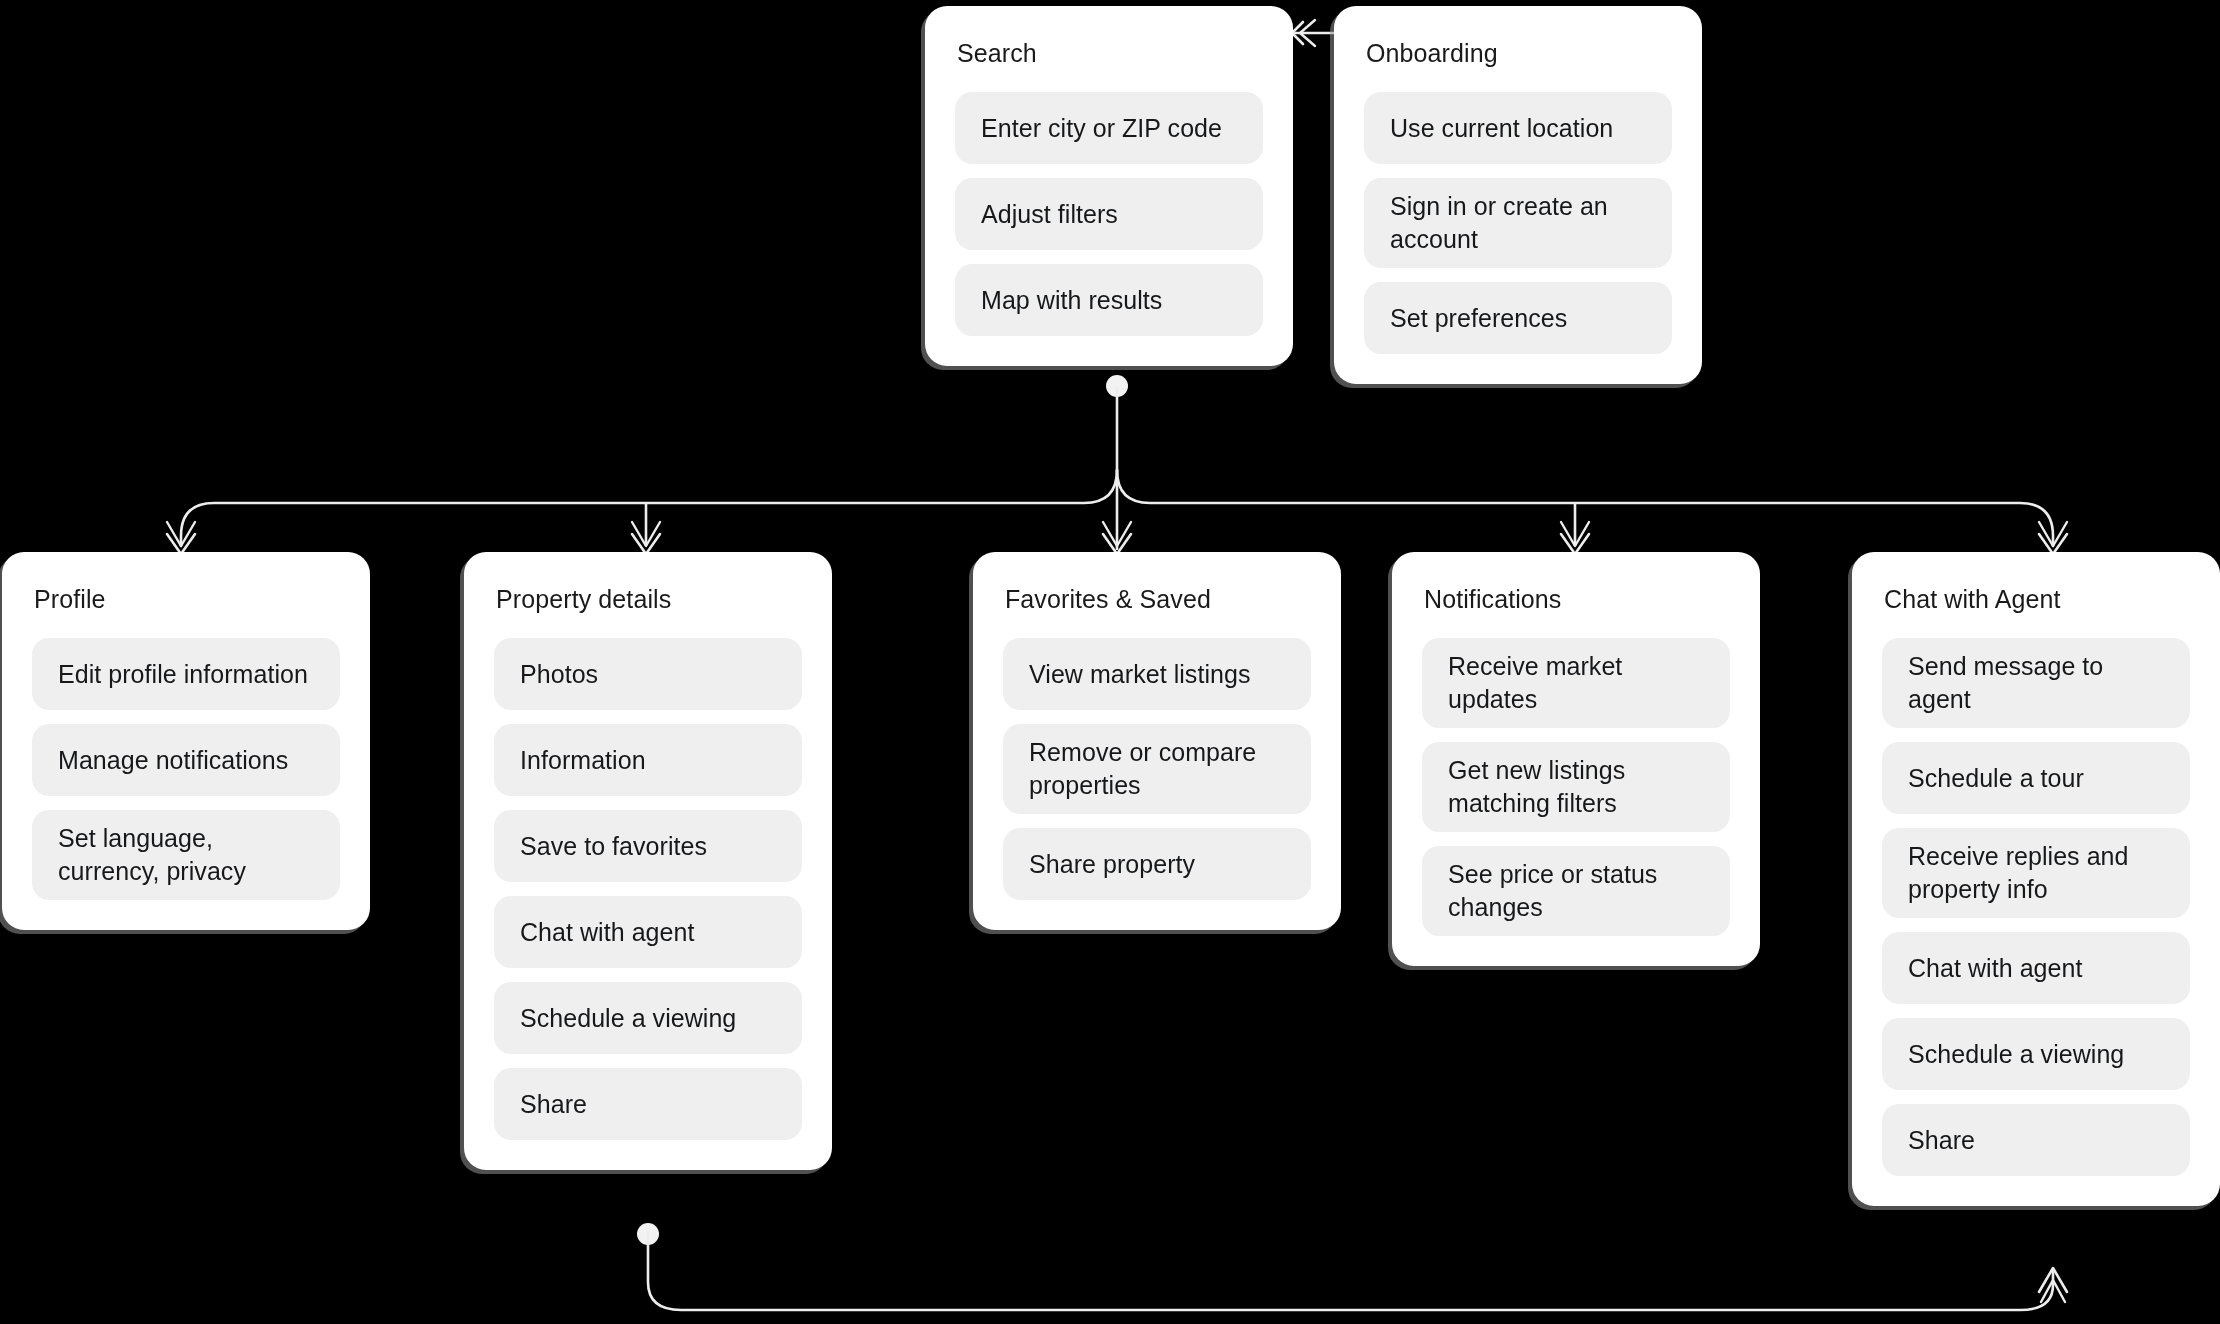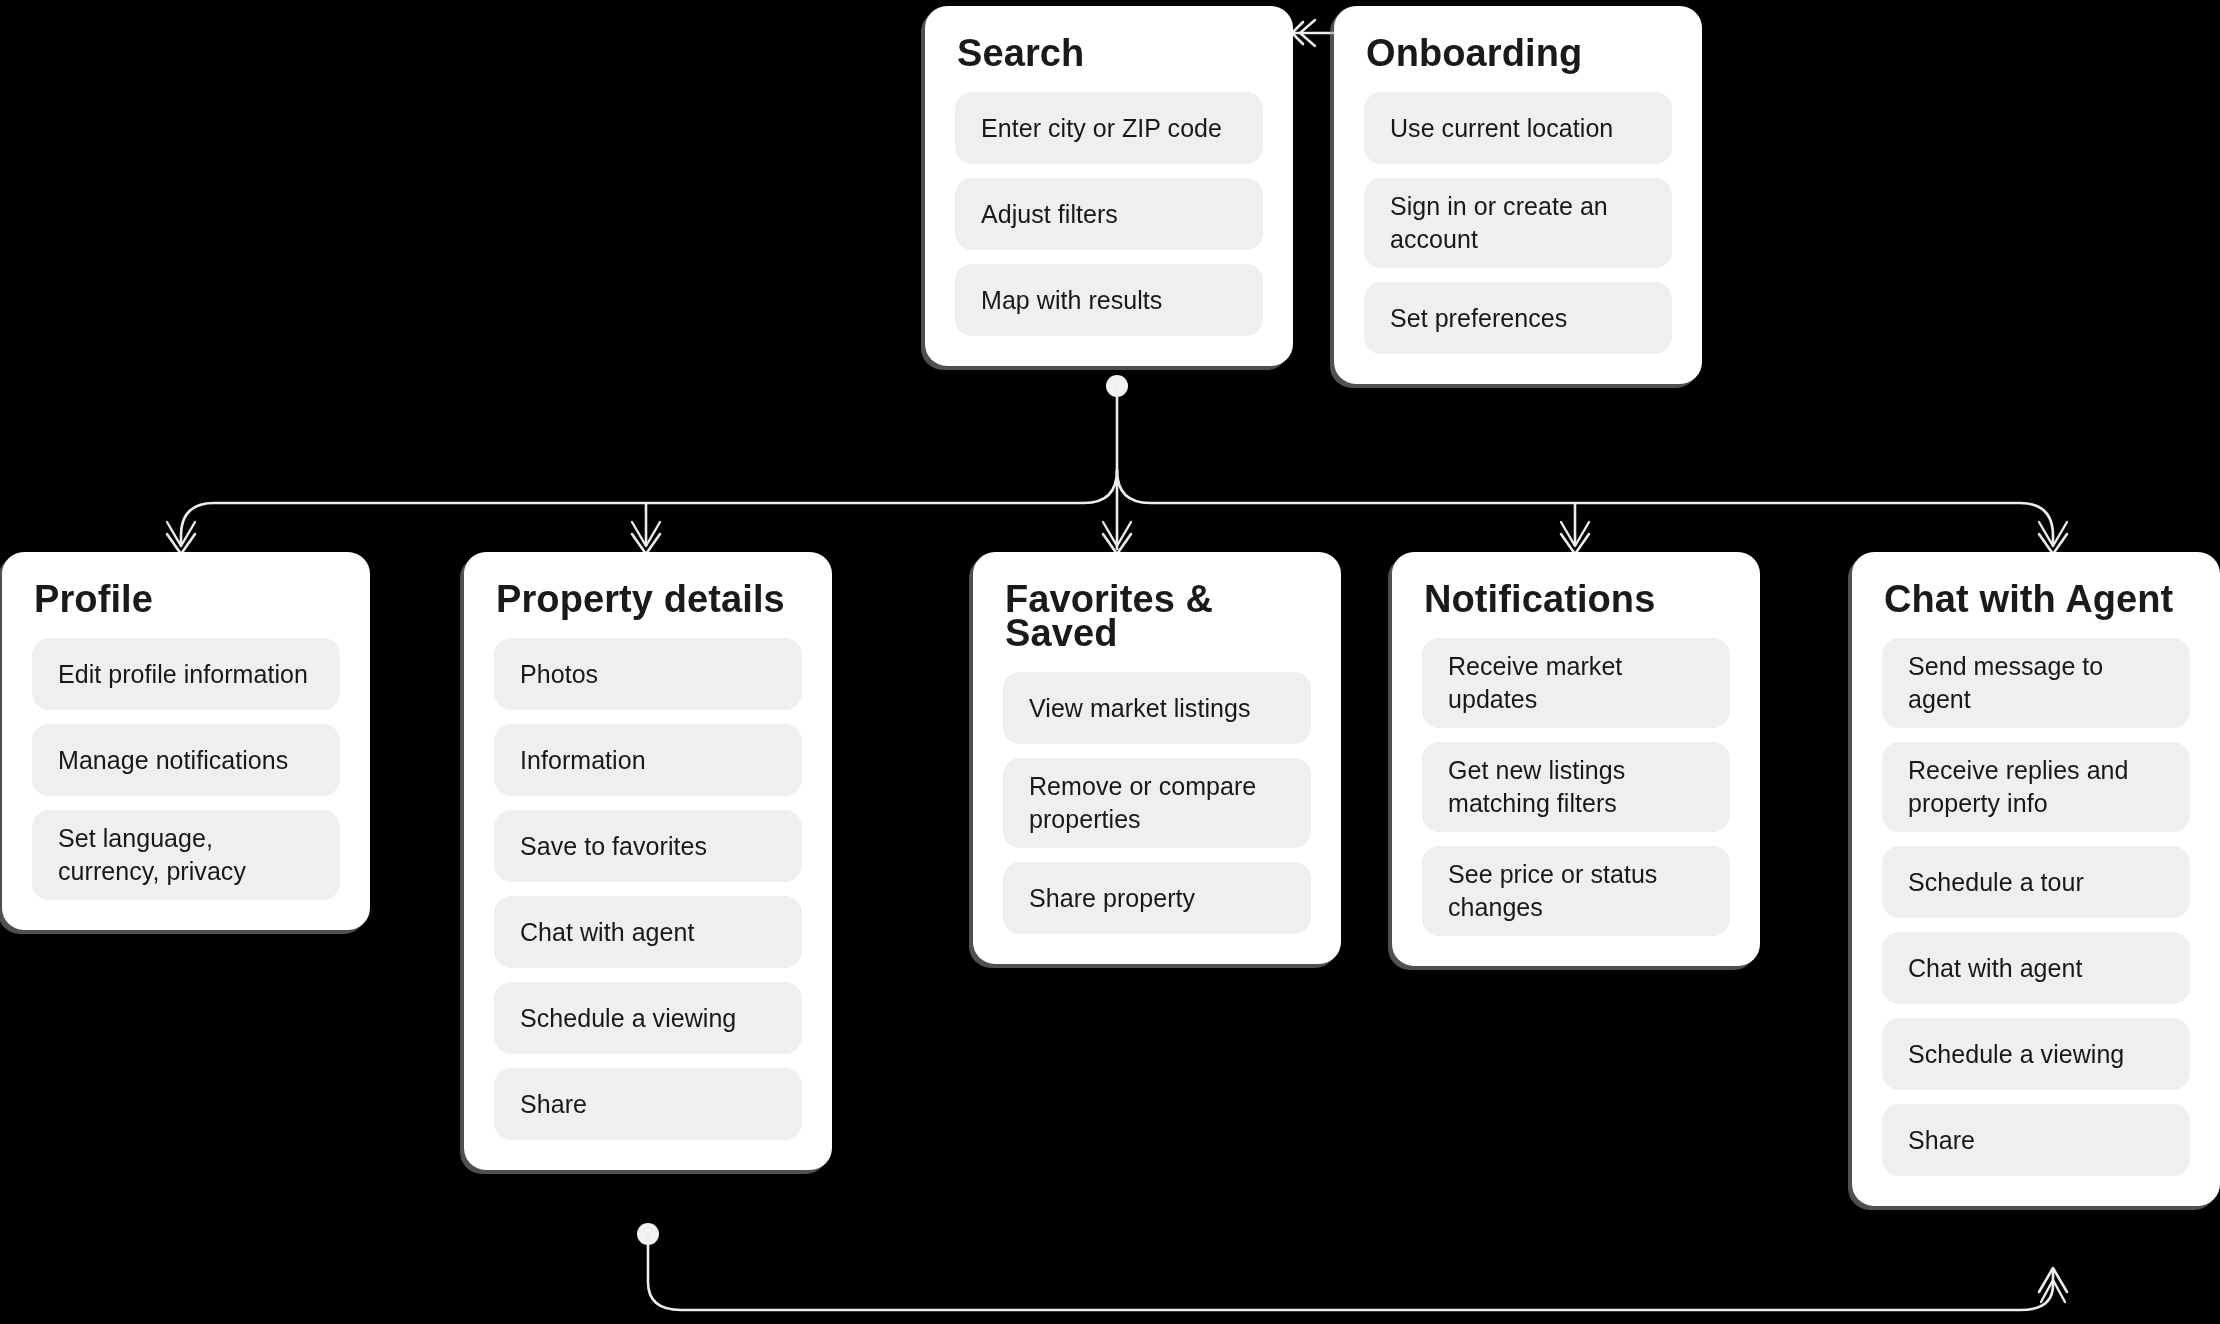--- a/index.html
+++ b/index.html
@@ -27,24 +27,24 @@
   .card {
     position: absolute;
     background: #ffffff;
     border-radius: 22px;
     box-sizing: border-box;
     padding: 30px 30px 30px 30px;
     z-index: 2;
     box-shadow: -4px 4px 0 0 rgba(145,145,145,0.55);
   }
   .card-title {
-    font-size: 38px;
+    font-size: 25px;
     line-height: 34px;
     color: #1a1a1a;
-    font-weight: 700;
+    font-weight: 400;
     letter-spacing: 0.1px;
     margin: 0 0 22px 2px;
   }
   .card-items {
     display: flex;
     flex-direction: column;
     gap: 14px;
   }
   .card-item {
     background: #efeff0;
@@ -176,21 +176,21 @@
       <div class="card-item">Receive market updates</div>
       <div class="card-item">Get new listings matching filters</div>
       <div class="card-item">See price or status changes</div>
     </div>
   </div>
 
   <div class="card" style="left:1852px; top:552px; width:368px;">
     <div class="card-title">Chat with Agent</div>
     <div class="card-items">
       <div class="card-item">Send message to agent</div>
+      <div class="card-item">Schedule a tour</div>
       <div class="card-item">Receive replies and property info</div>
-      <div class="card-item">Schedule a tour</div>
       <div class="card-item">Chat with agent</div>
       <div class="card-item">Schedule a viewing</div>
       <div class="card-item">Share</div>
     </div>
   </div>
 
 </div>
 
 </body></html>

